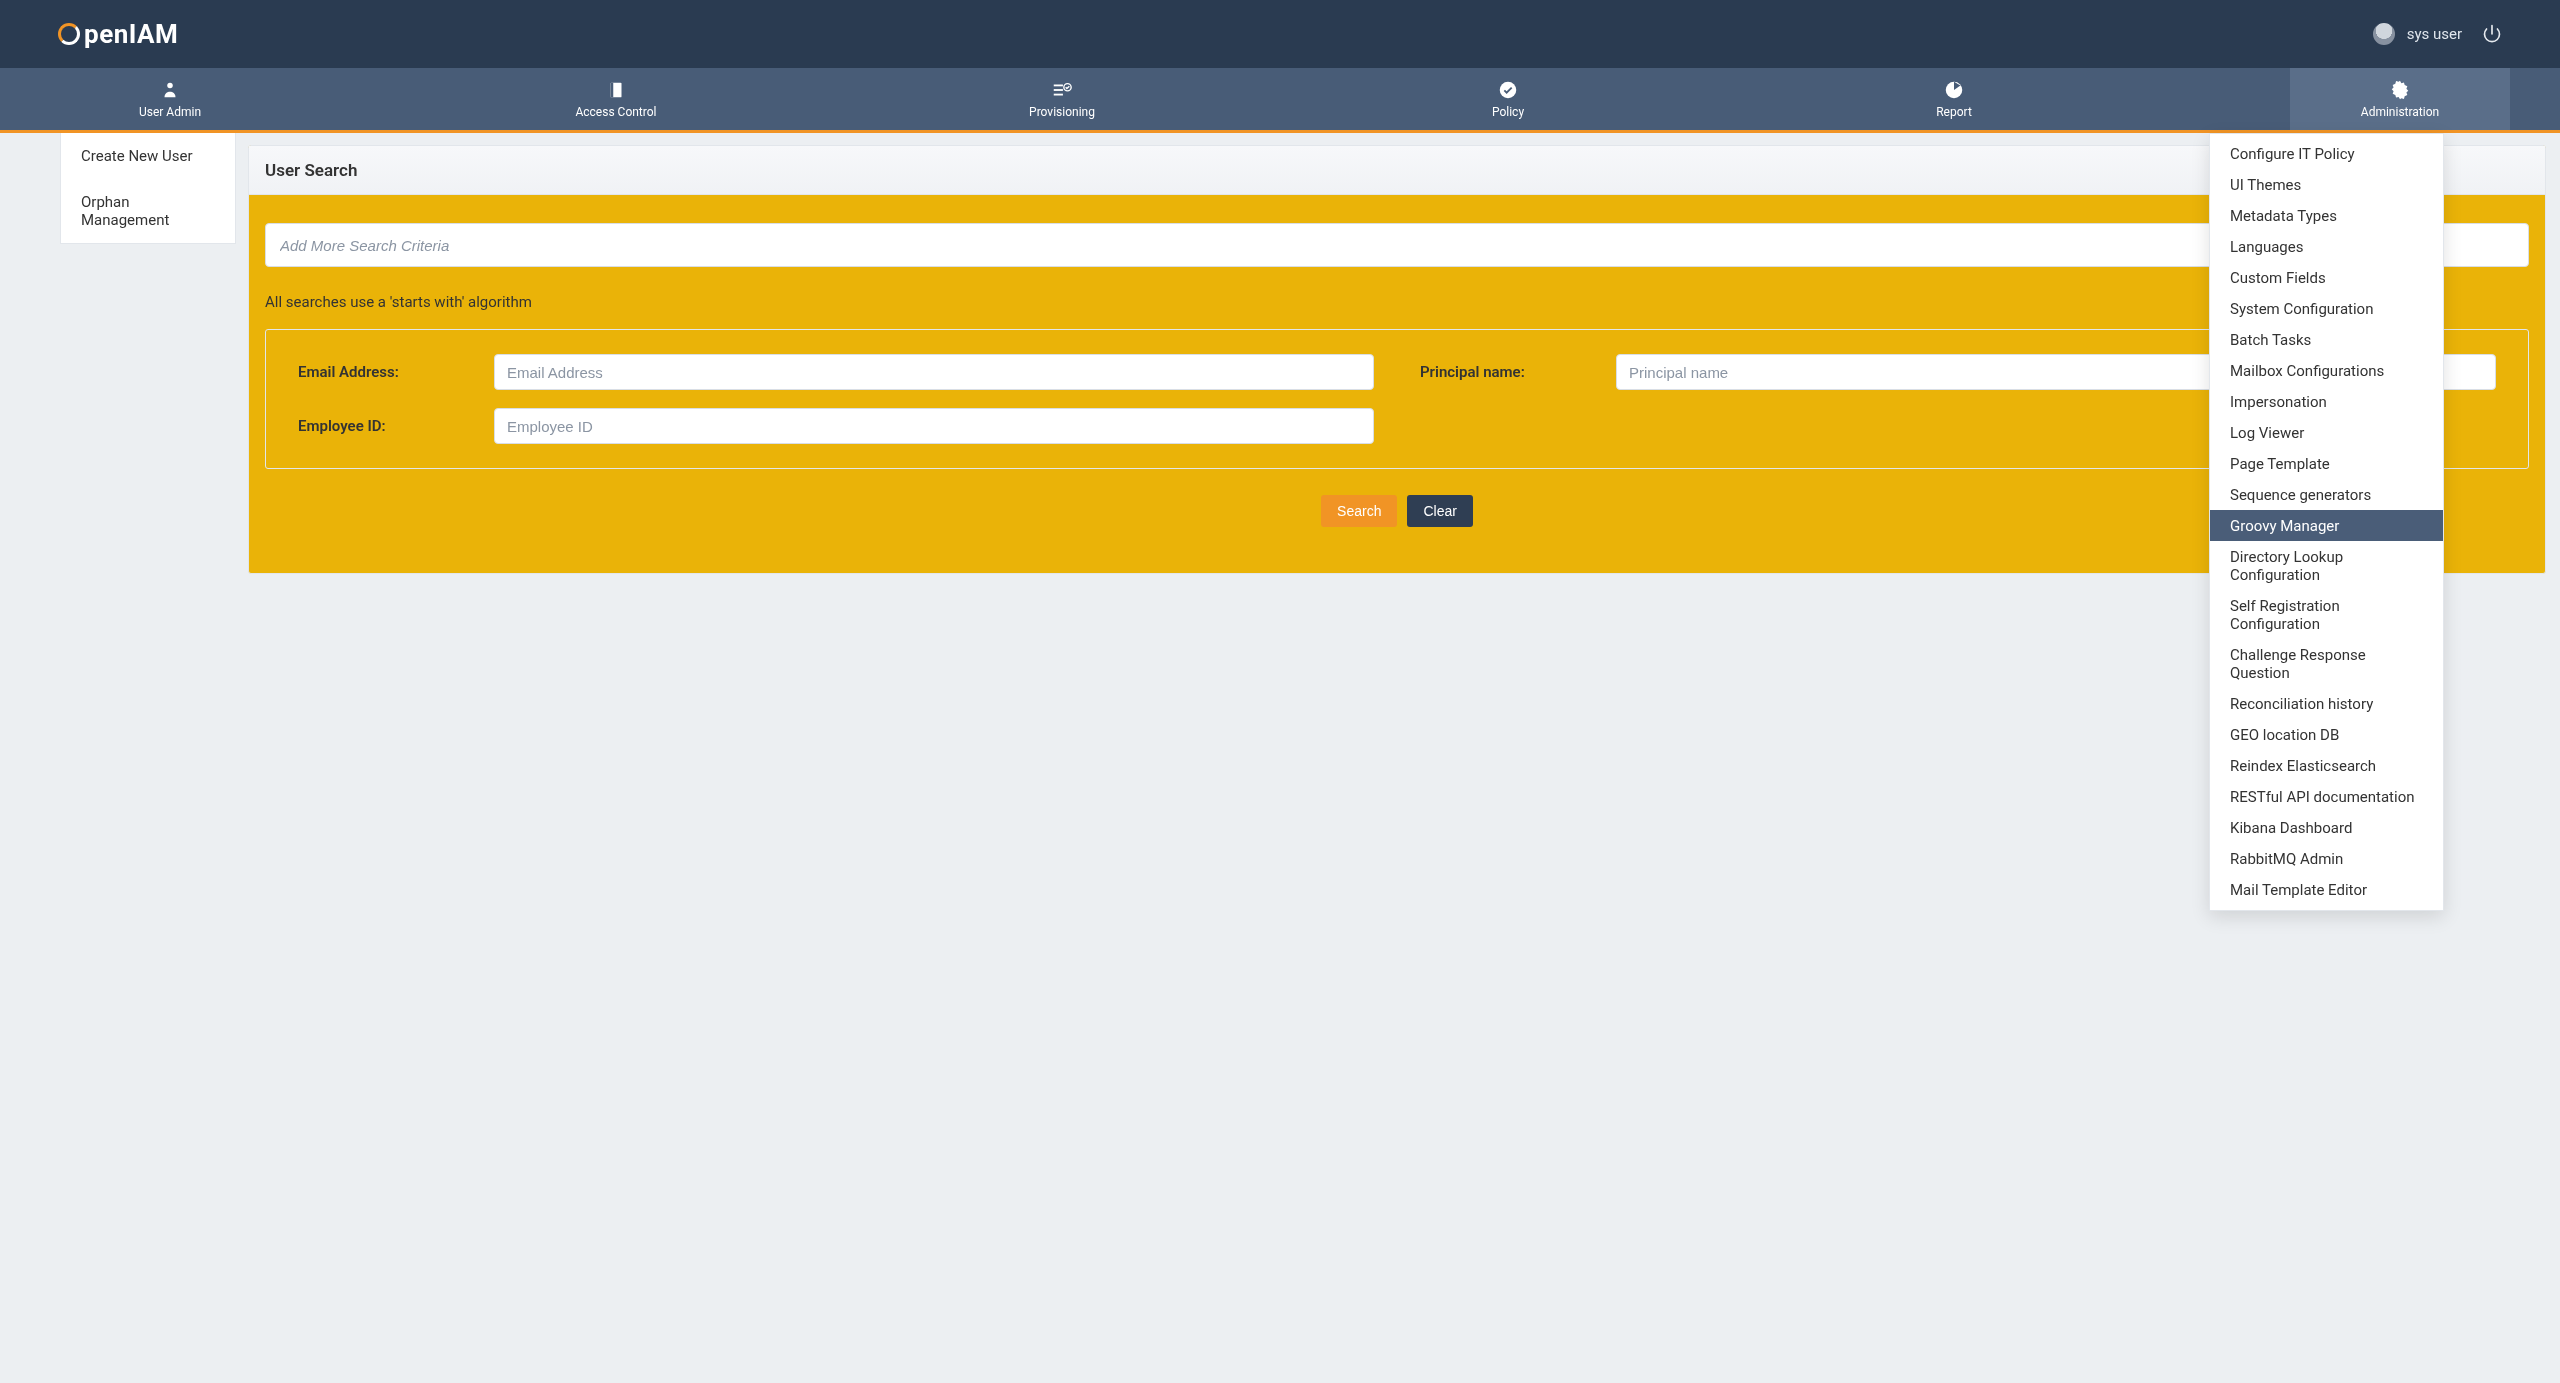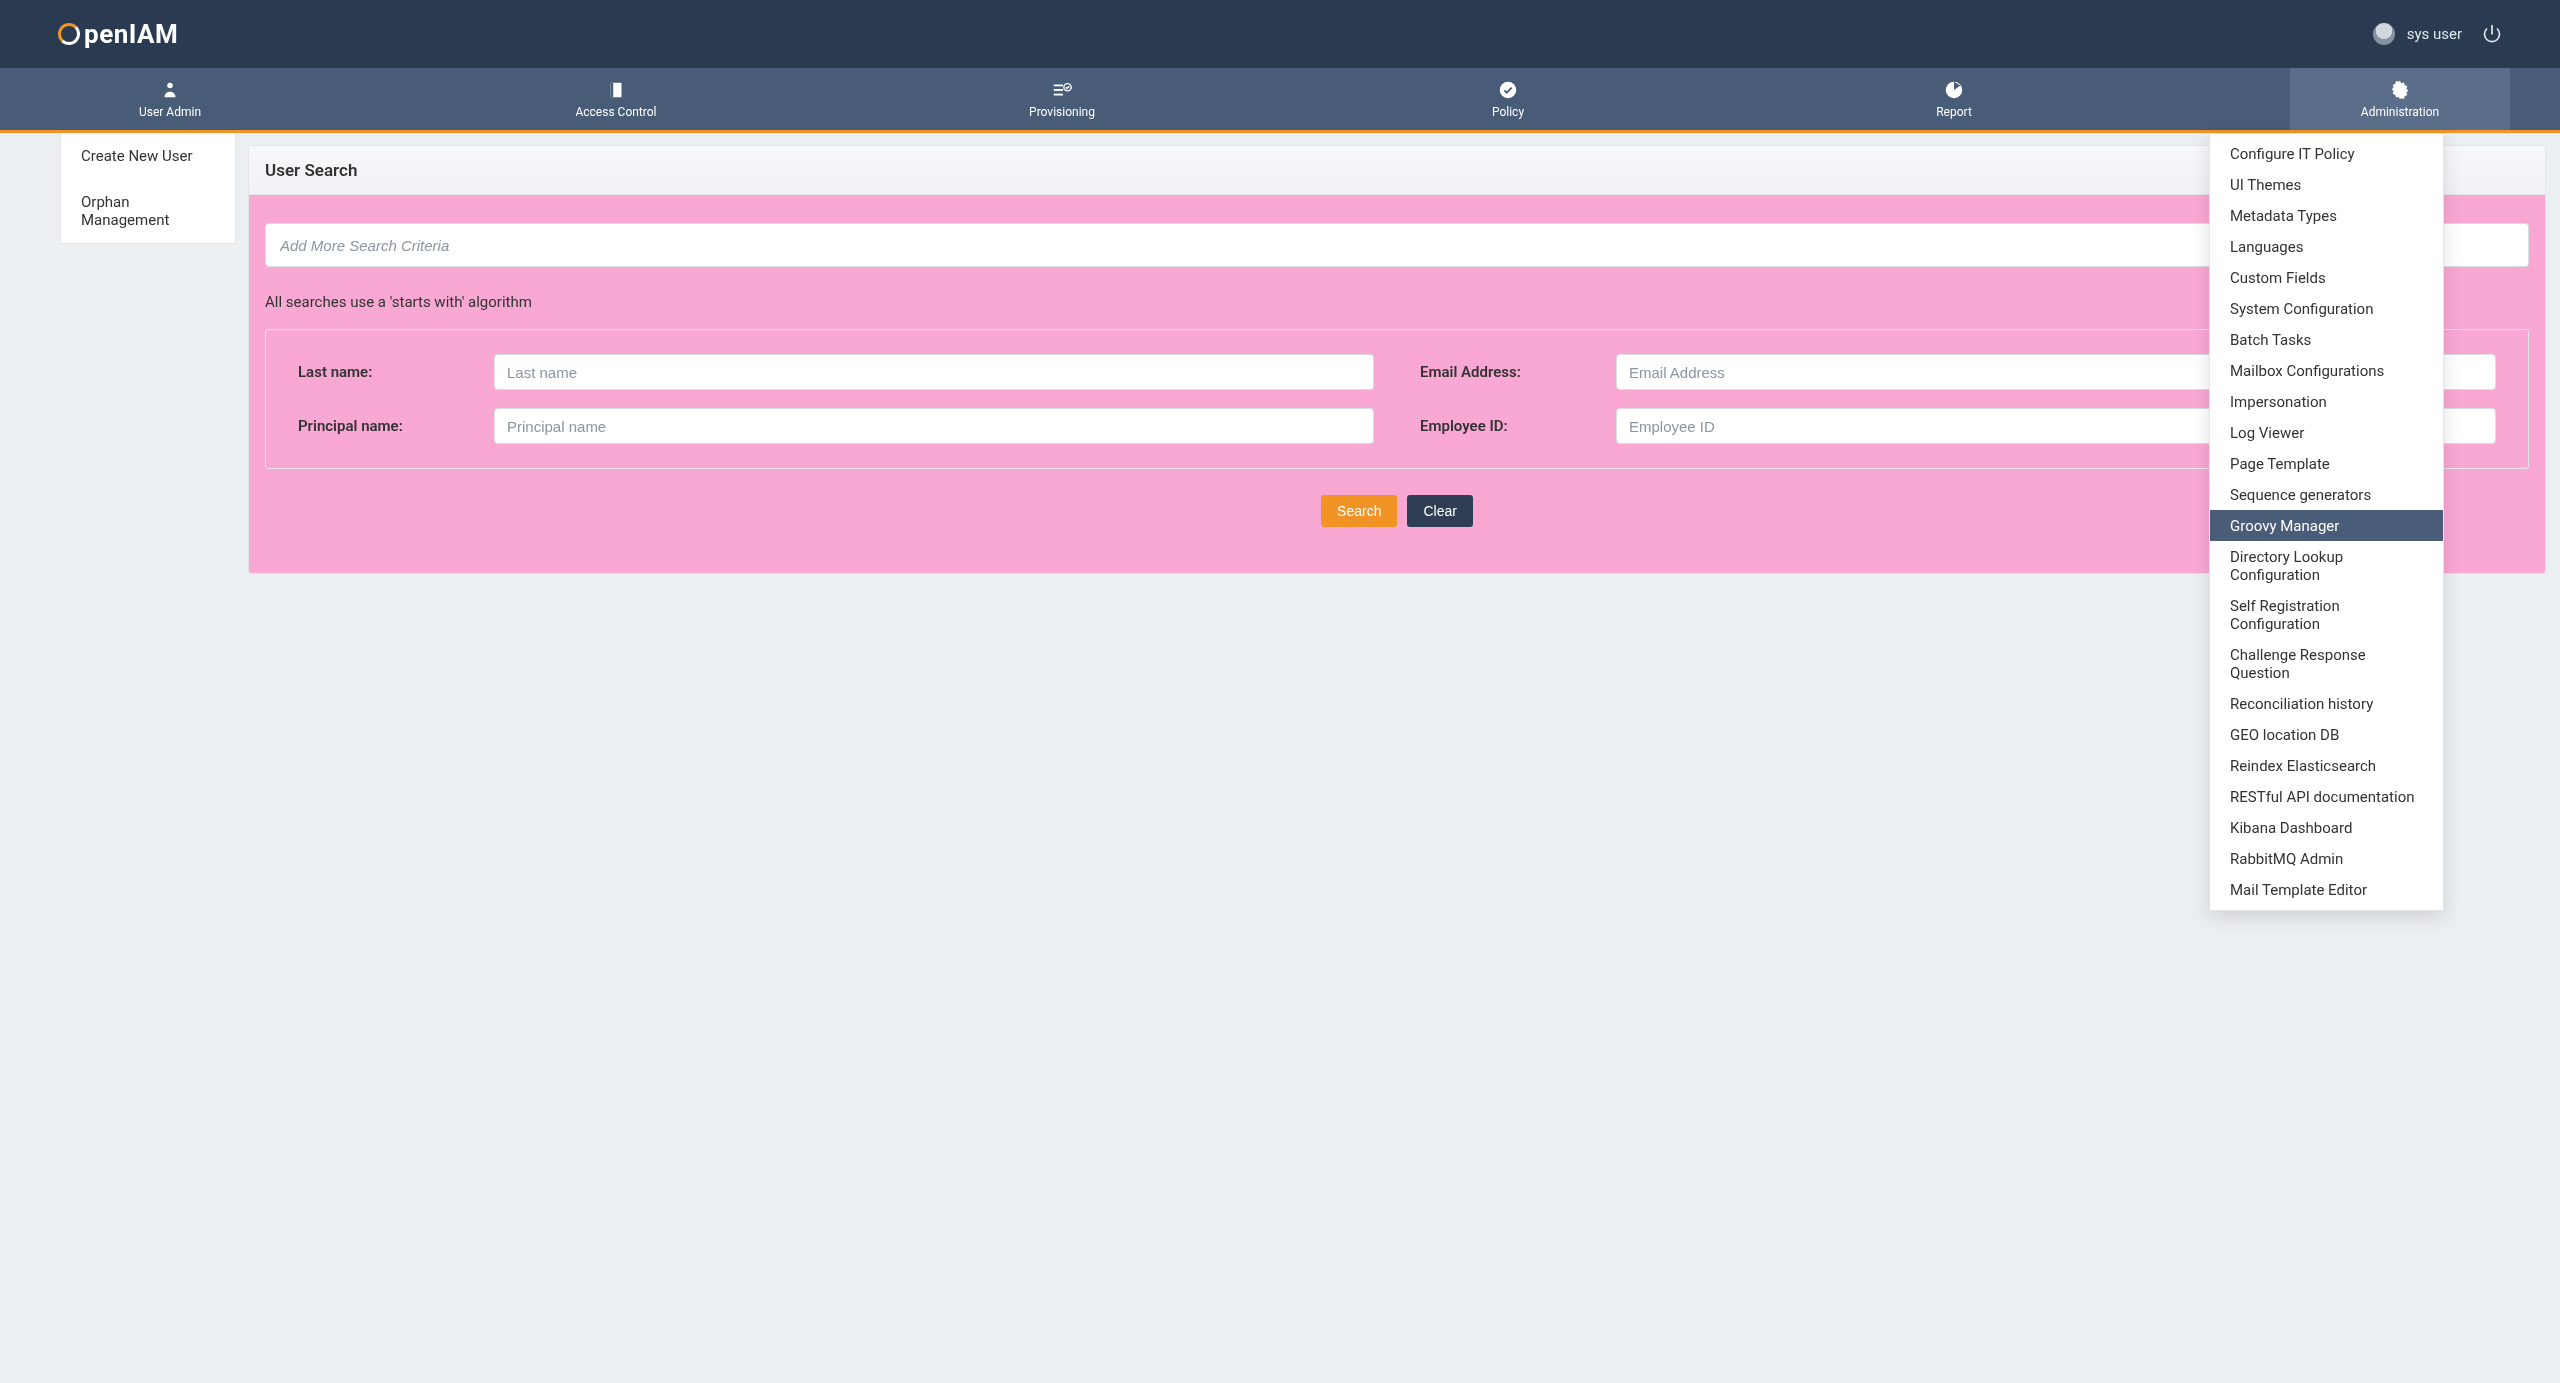--- a/index.html
+++ b/index.html
@@ -65,21 +65,21 @@
   .page { display: flex; padding: 0; position: relative; }
   .sidebar { width: 236px; flex: 0 0 236px; padding-left: 60px; }
   .sidebar-inner {
     background: #fff; border: 1px solid #e2e6eb; border-top: none;
   }
   .sidebar-item {
     padding: 14px 20px; font-size: 15px; color: #333; cursor: pointer;
   }
   .main { flex: 1; padding: 12px 14px 0 12px; }
   .panel {
-    background: #f9a8d4; border: 1px solid #e2e6eb; border-radius: 3px; overflow: visible;
+    background: #eab308; border: 1px solid #e2e6eb; border-radius: 3px; overflow: visible;
   }
   .panel-header {
     background: linear-gradient(#f7f8fa, #f0f2f5);
     padding: 14px 16px; font-size: 17px; font-weight: 600; border-bottom: 1px solid #e2e6eb;
   }
   .panel-body { padding: 28px 16px 20px 16px; }
   .criteria-input {
     width: 100%; height: 44px; border: 1px solid #d9dee5; border-radius: 4px;
     padding: 0 14px; font-size: 15px; color: #333; font-style: italic;
   }
@@ -198,24 +198,20 @@
     </div>
   </div>
 
   <div class="main">
     <div class="panel">
       <div class="panel-header">User Search</div>
       <div class="panel-body">
         <input class="criteria-input" placeholder="Add More Search Criteria" style="">
         <div class="hint">All searches use a 'starts with' algorithm</div>
         <div class="fields-box">
-          <div class="field-row">
-            <div class="field-label">Last name:</div>
-            <input class="field-input" placeholder="Last name" style="">
-          </div>
           <div class="field-row">
             <div class="field-label">Email Address:</div>
             <input class="field-input" placeholder="Email Address" style="">
           </div>
           <div class="field-row">
             <div class="field-label">Principal name:</div>
             <input class="field-input" placeholder="Principal name" style="">
           </div>
           <div class="field-row">
             <div class="field-label">Employee ID:</div>

